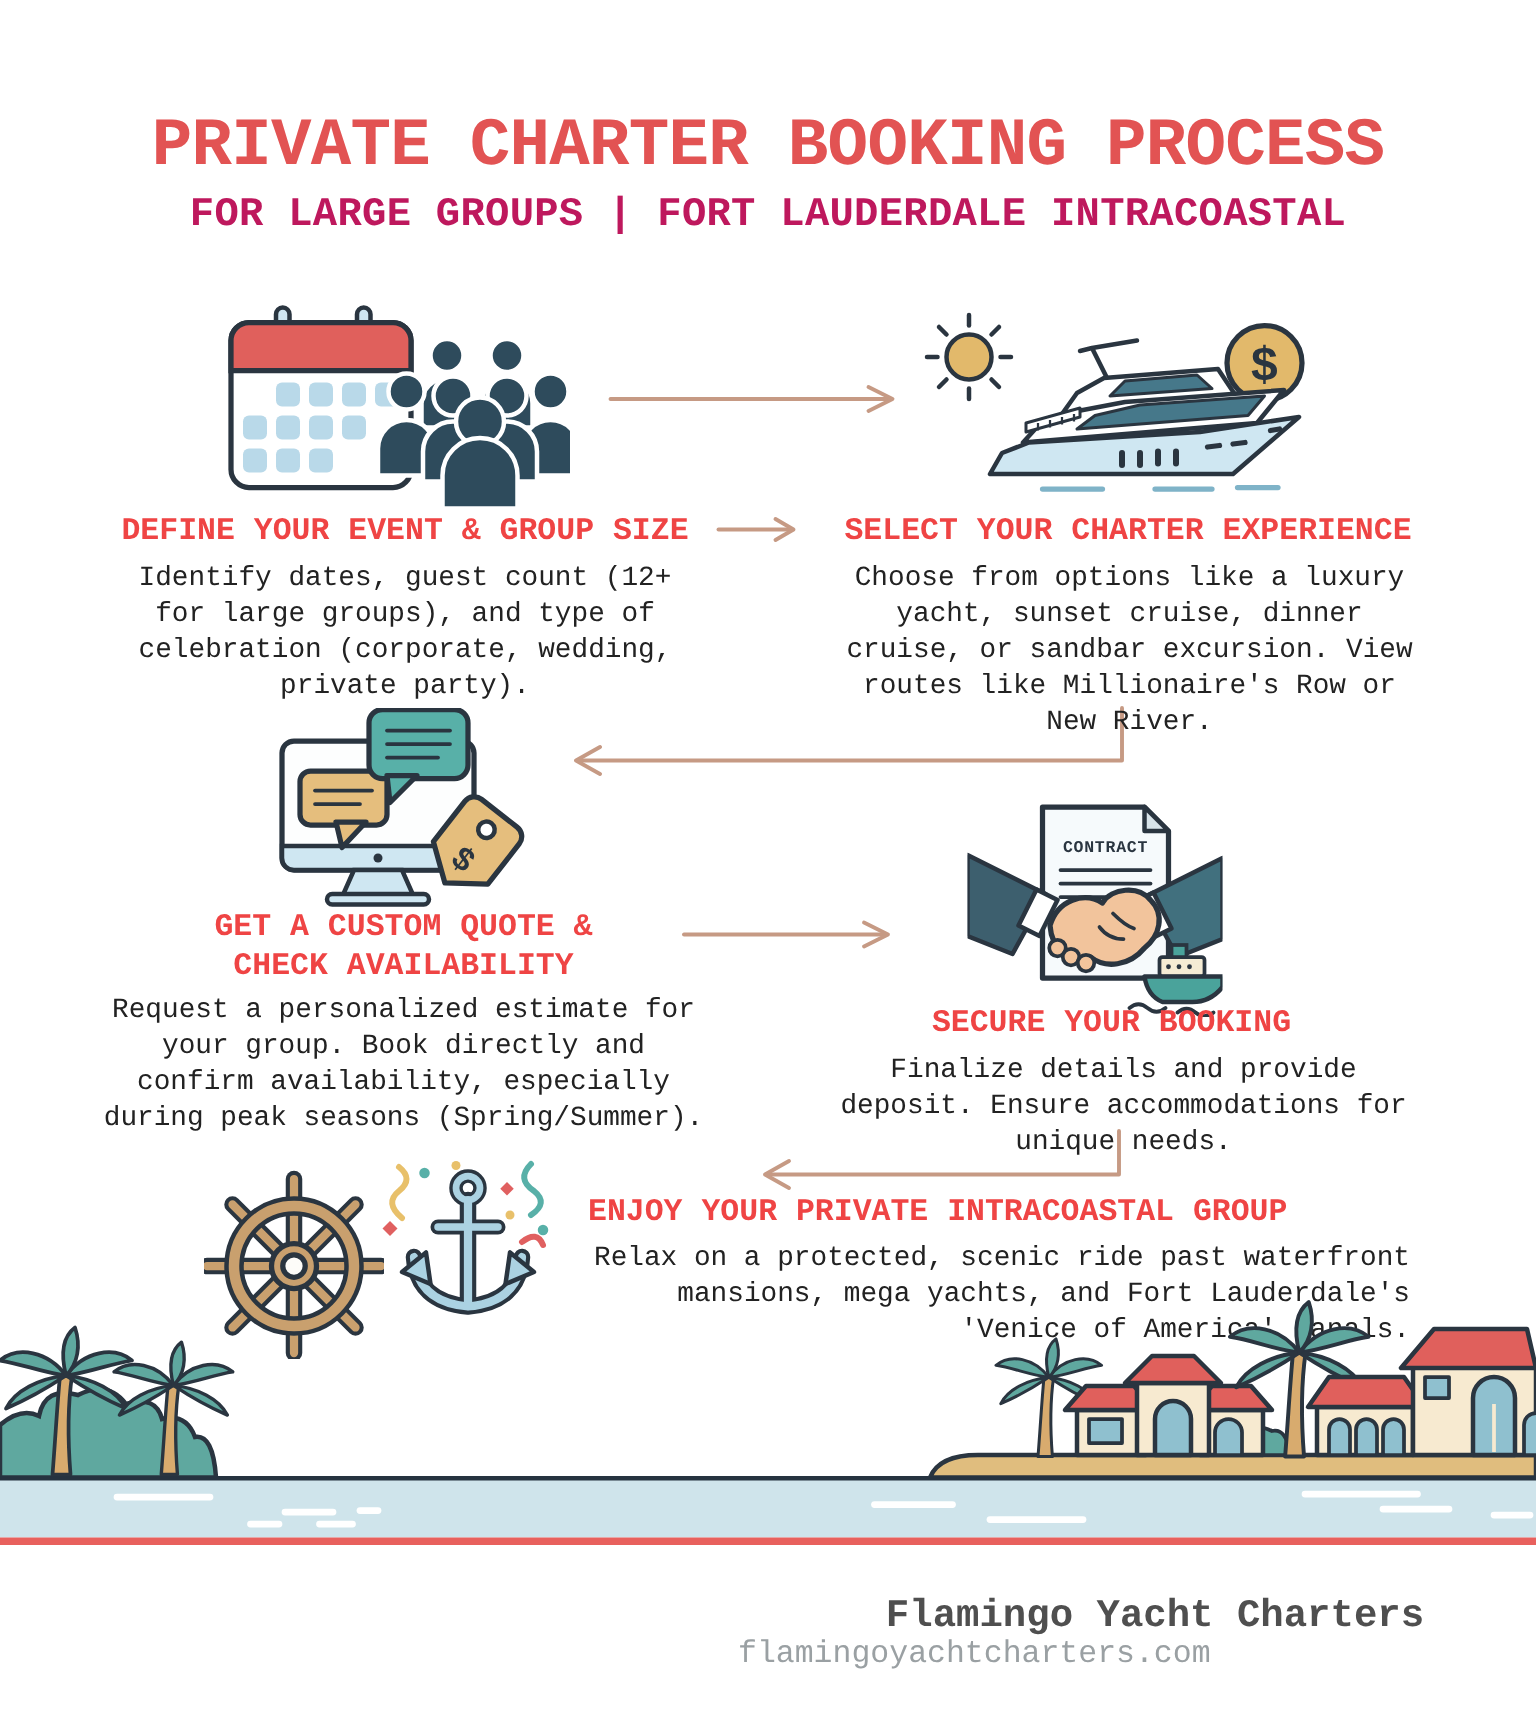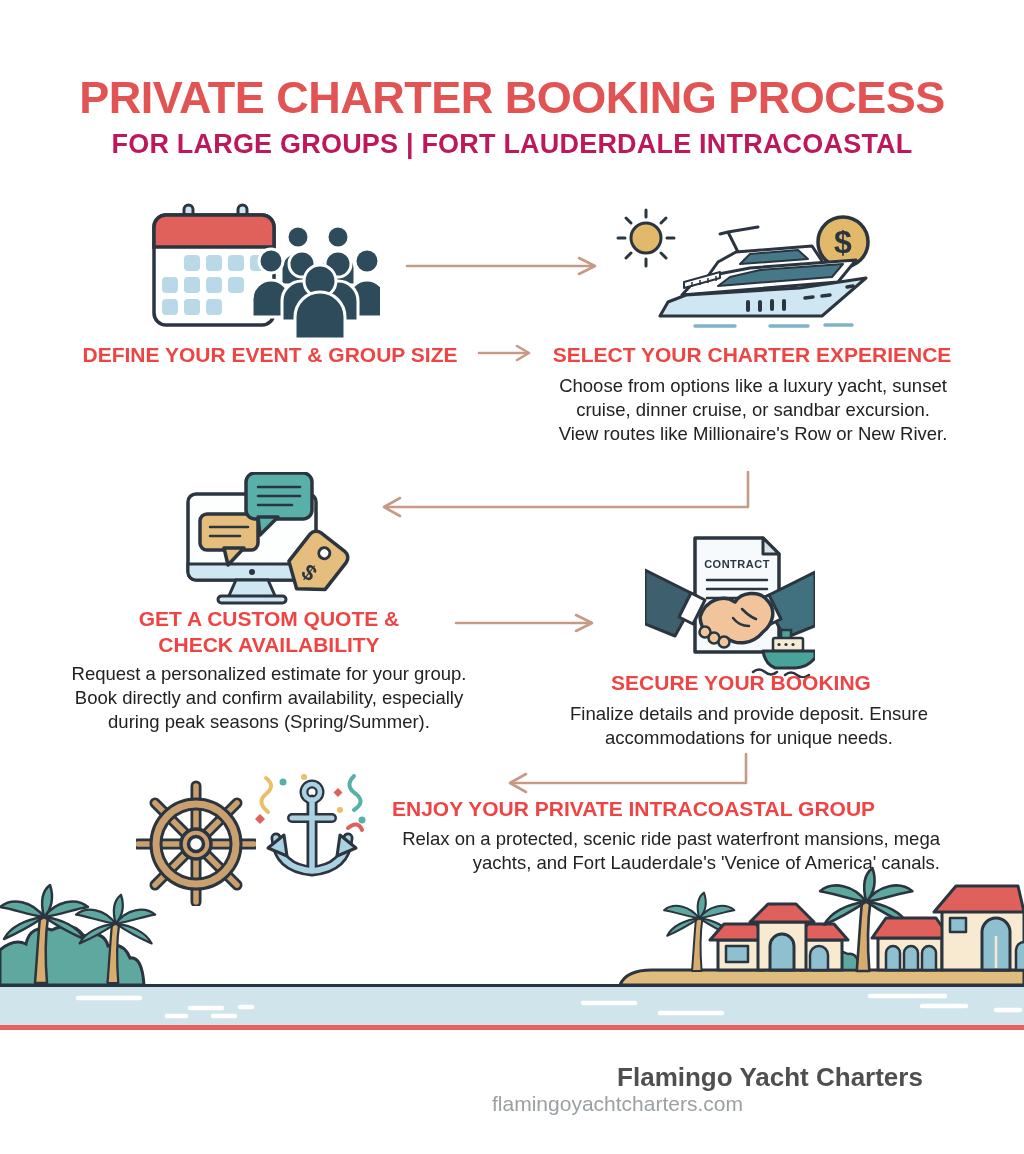--- a/index.html
+++ b/index.html
@@ -1,18 +1,18 @@
 <!DOCTYPE html>
 <html><head>
 <meta charset="utf-8">
 <style>
   html,body{margin:0;padding:0;background:#ffffff;}
   .canvas{
     position:relative;width:1024px;height:1154px;background:#ffffff;overflow:hidden;
-    font-family:Liberation Sans, sans-serif;color:#1d1d1f;
+    font-family:Liberation Mono, monospace;color:#1d1d1f;
   }
   .abs{position:absolute;}
   
   .title{
     left:0;top:72px;width:1024px;text-align:center;
     font-size:45px;font-weight:700;letter-spacing:-0.5px;color:#e25353;
   }
   .subtitle{
     left:0;top:129px;width:1024px;text-align:center;
     font-size:27px;font-weight:700;letter-spacing:0.2px;color:#be185d;
@@ -268,20 +268,21 @@
   <svg class="abs" style="left:454px;top:612px" width="150" height="22">
     <line class="arrow" x1="2" y1="11" x2="136" y2="11"></line>
       <polyline class="arrow" points="122,3 138,11 122,19"></polyline>
   </svg>
   <svg class="abs" style="left:504px;top:752px" width="250" height="42">
     <path class="arrow" d="M242,2 L242,31 L8,31"></path>
       <polyline class="arrow" points="22,22 6,31 22,40"></polyline>
   </svg>
 
   <div class="abs step-title t1">DEFINE YOUR EVENT &amp; GROUP SIZE</div>
+  <div class="abs step-desc  d1">Identify dates, guest count (12+ for large groups), and type of celebration (corporate, wedding, private party).</div>
 
   <div class="abs step-title t2">SELECT YOUR CHARTER EXPERIENCE</div>
   <div class="abs step-desc  d2">Choose from options like a luxury yacht, sunset cruise, dinner cruise, or sandbar excursion. View routes like Millionaire's Row or New River.</div>
 
   <div class="abs step-title t3">GET A CUSTOM QUOTE &amp; CHECK AVAILABILITY</div>
   <div class="abs step-desc  d3">Request a personalized estimate for your group. Book directly and confirm availability, especially during peak seasons (Spring/Summer).</div>
 
   <div class="abs step-desc  d4">Finalize details and provide deposit. Ensure accommodations for unique needs.</div>
   <div class="abs step-title t4">SECURE YOUR BOOKING</div>
 

